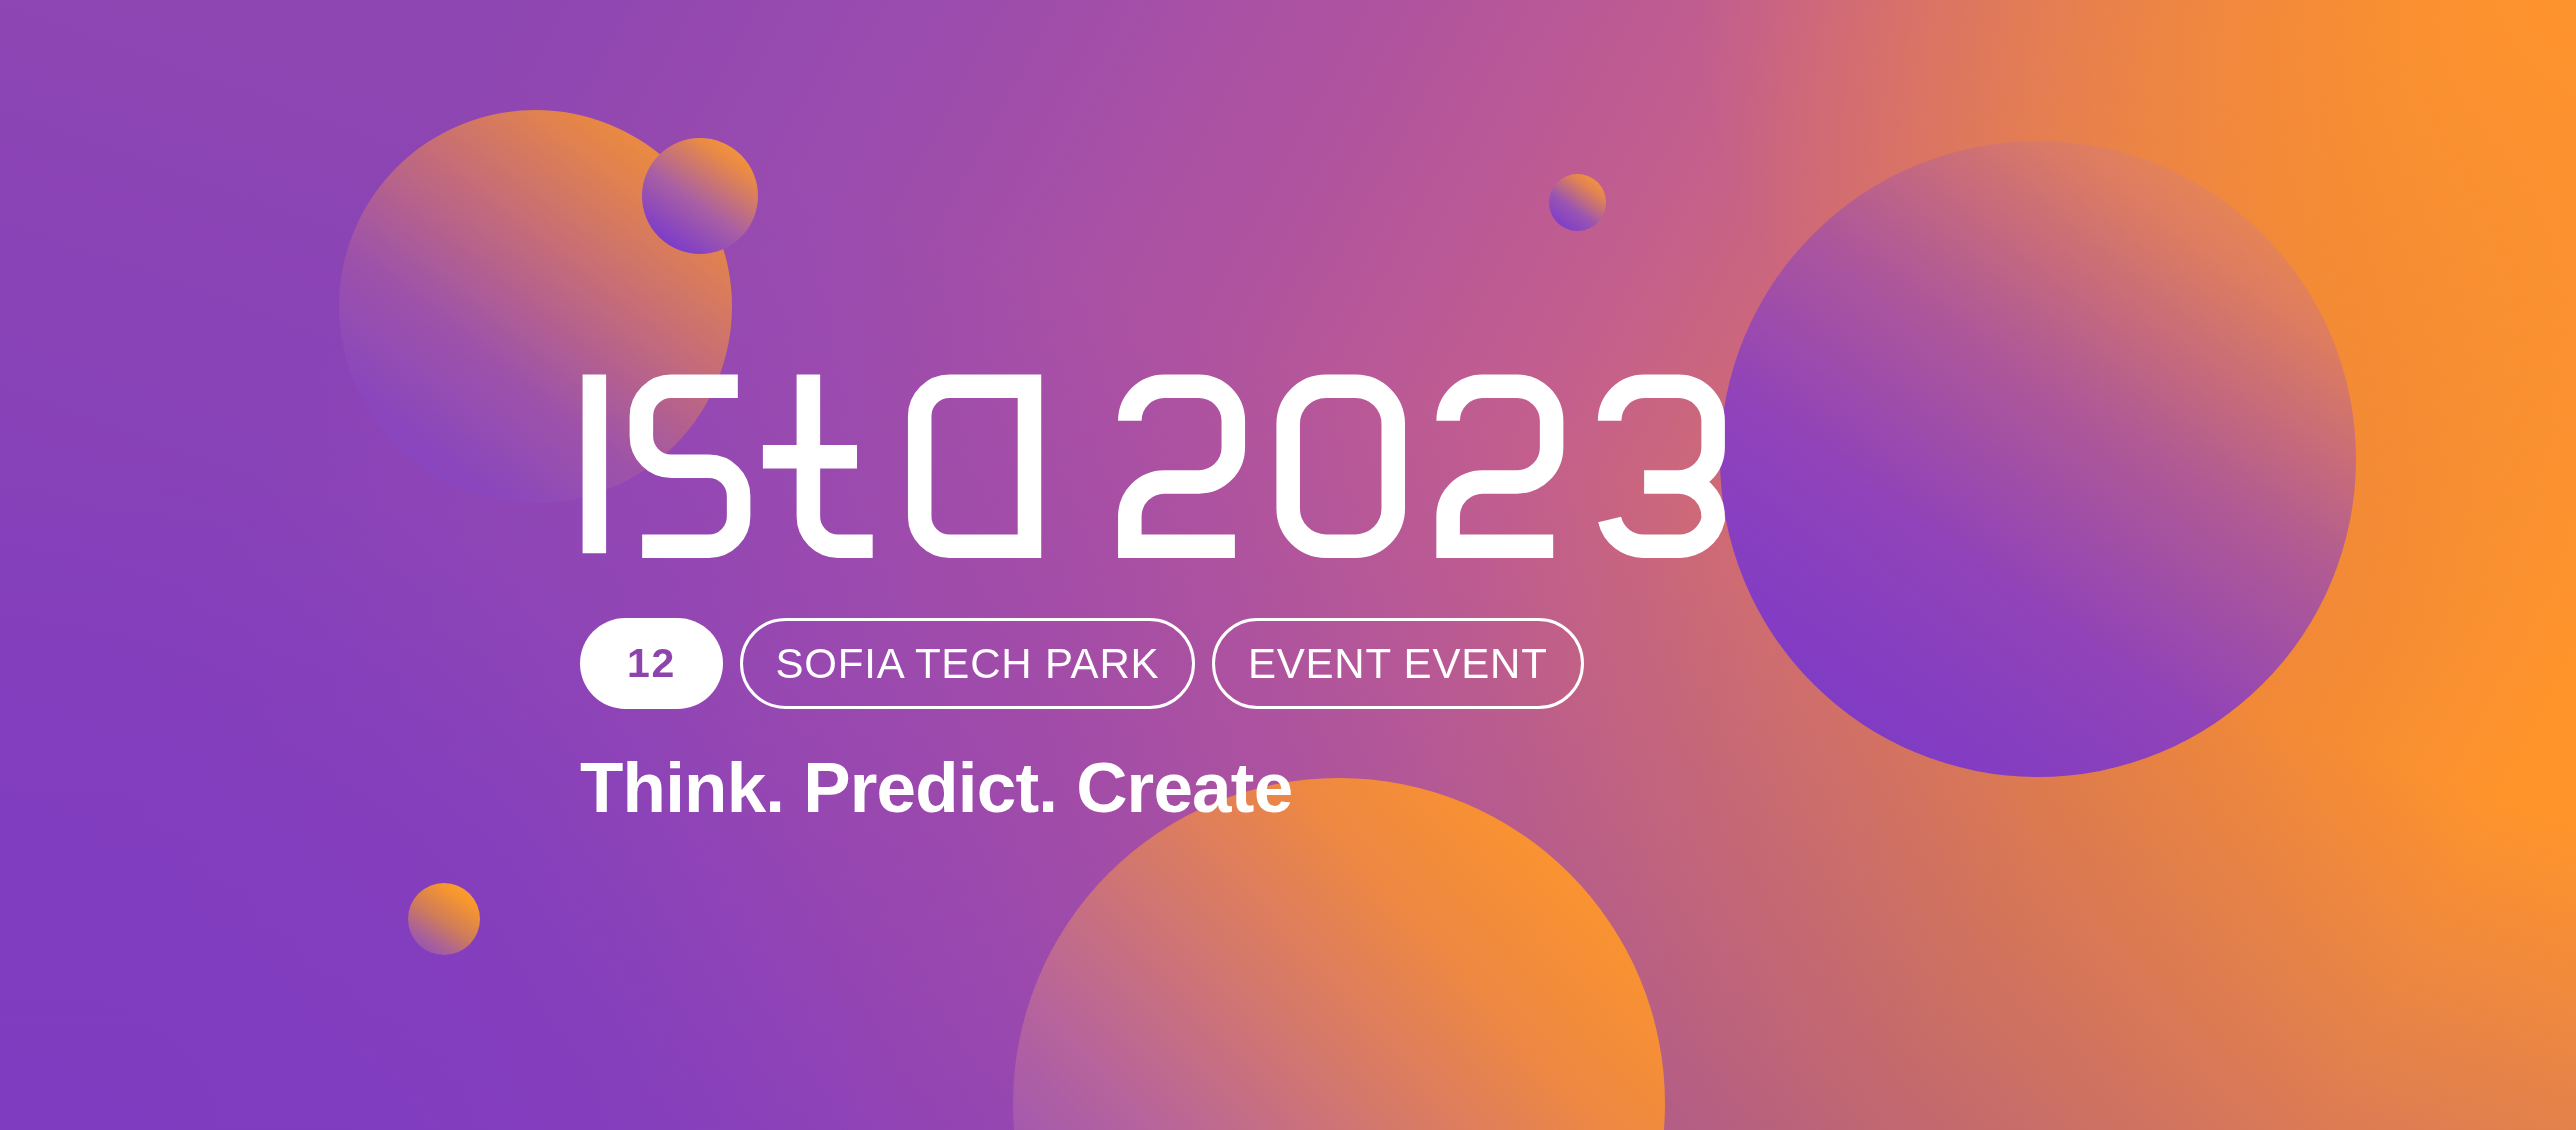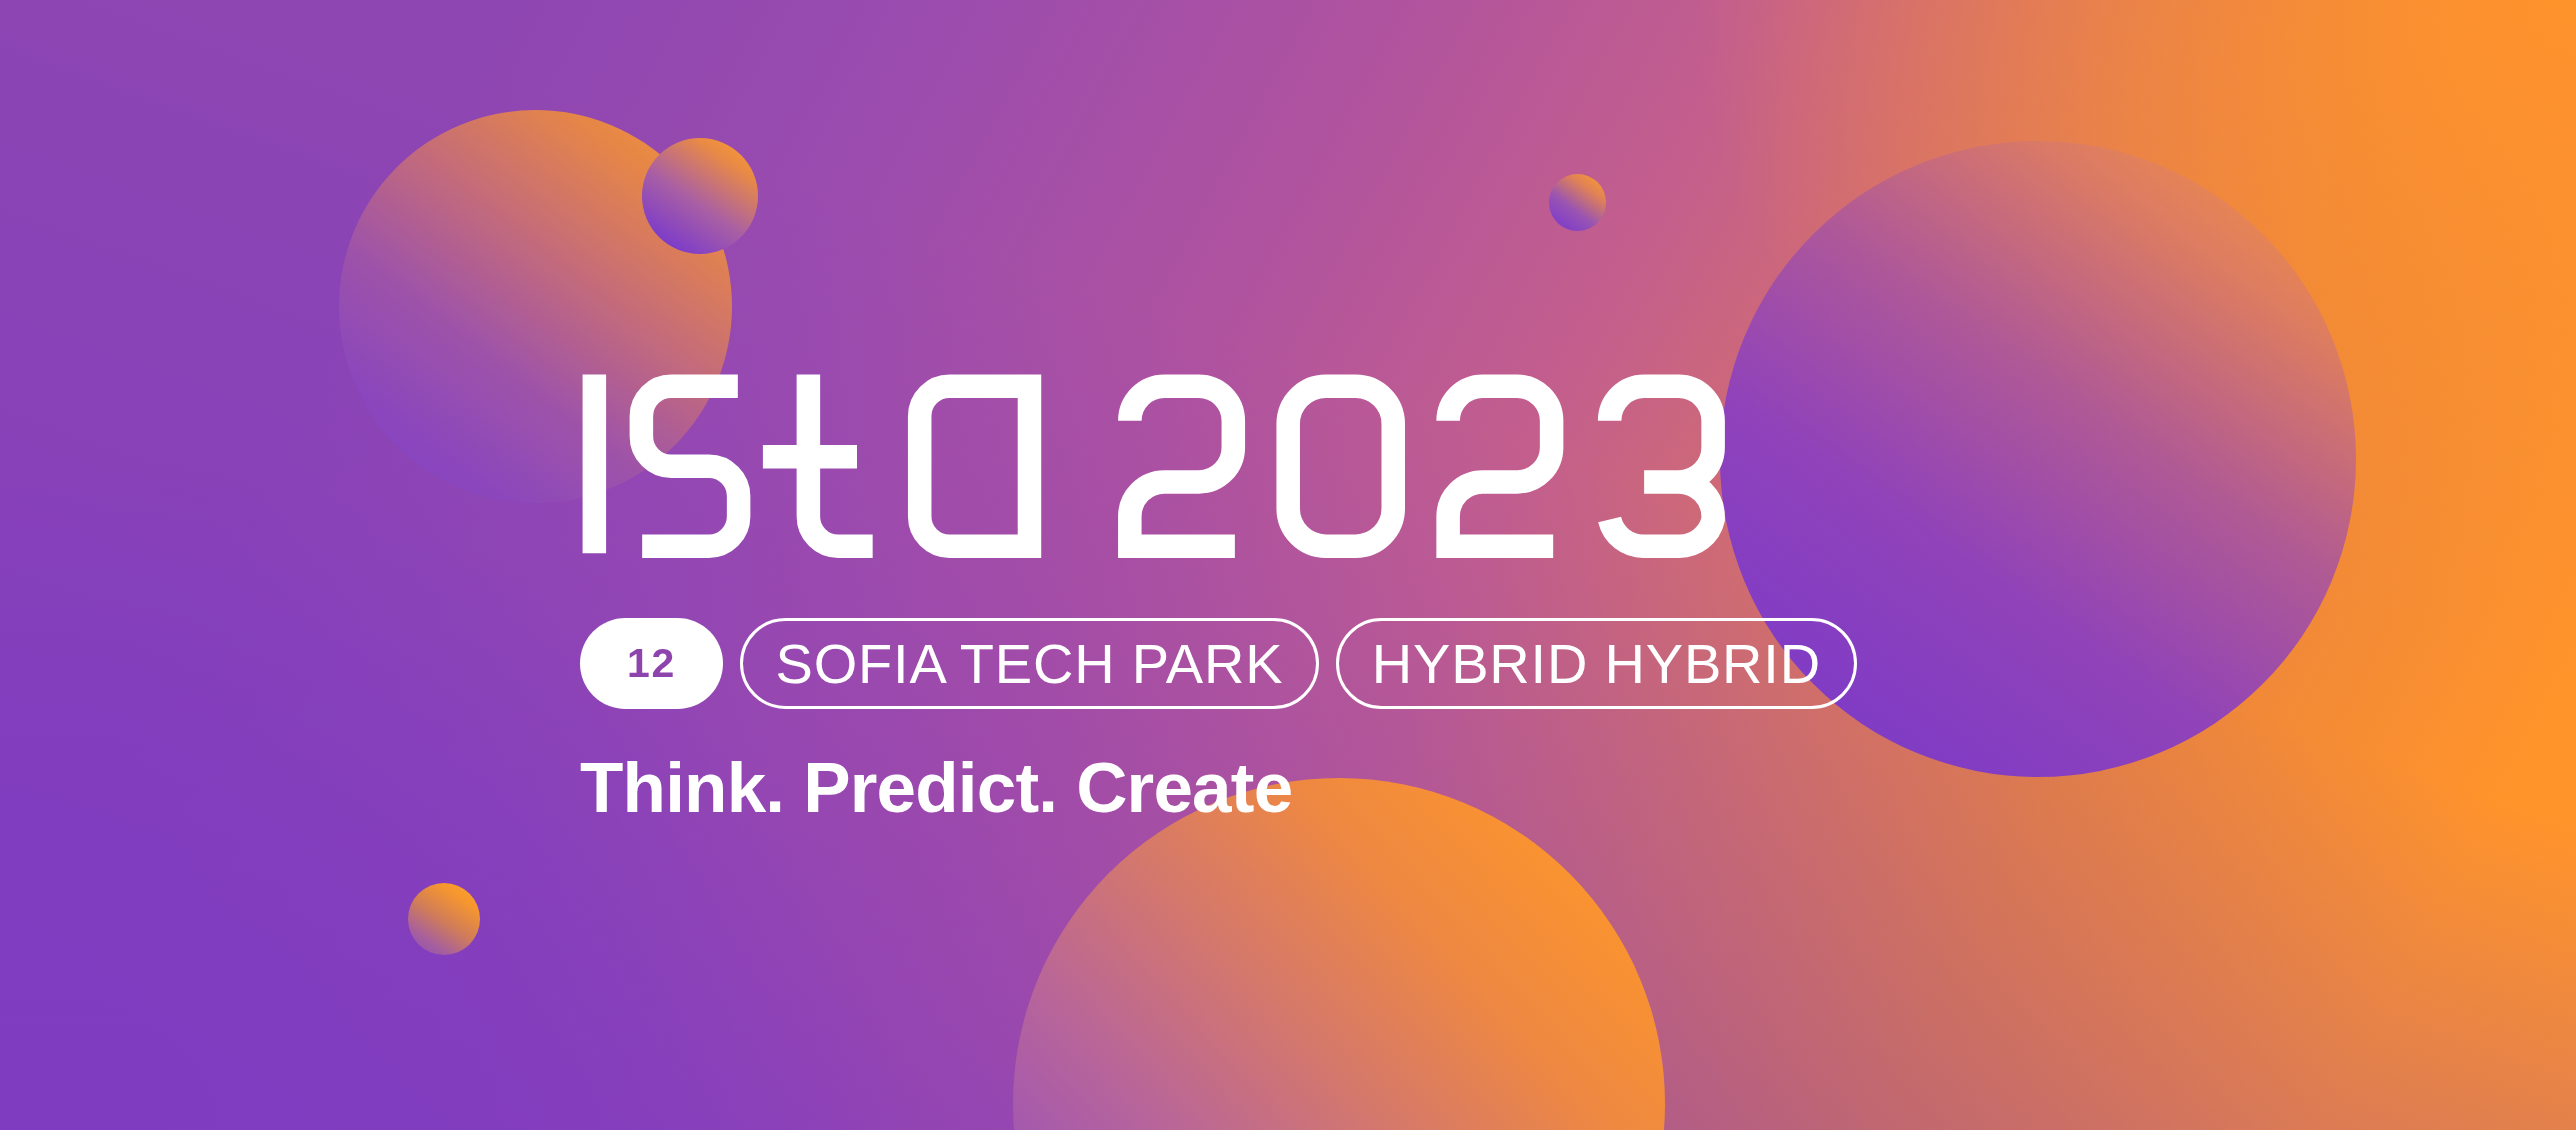--- a/index.html
+++ b/index.html
@@ -190,21 +190,21 @@
     font-size: 41px;
     letter-spacing: 1.6px;
   }
   .pill-day   { width: 143px; }
   .pill-month { width: 162px; }
   .pill-outline {
     border: 3.1px solid #FFFFFF;
     color: #FFFFFF;
     background: transparent;
     font-weight: 400;
-    font-size: 56px;
+    font-size: 42px;
     padding: 0 33px;
     letter-spacing: 0.8px;
   }
 
   
   .tagline {
     margin-top: 28px;
     color: #FFFFFF;
     font-size: 71px;
     font-weight: 700;
@@ -263,20 +263,20 @@
                    L1444,100 A44,44 0 0 1 1400,144 L1356,144
                    M1400,144 A44,44 0 0 1 1444,188 L1444,192
                    A44,44 0 0 1 1400,226 L1356,226 A44,44 0 0 1 1312,192"></path>
         </g>
       </svg>
     </div>
 
     <div class="pills">
       <div class="pill pill-solid pill-day">12</div>
       <div class="pill pill-outline">SOFIA TECH PARK</div>
-      <div class="pill pill-outline">HYBRID HYBRID</div>
+      <div class="pill pill-outline">EVENT EVENT</div>
     </div>
 
     <div class="tagline">Think. Predict. Create</div>
 
   </div>
 </div>
 
 
 </body></html>

